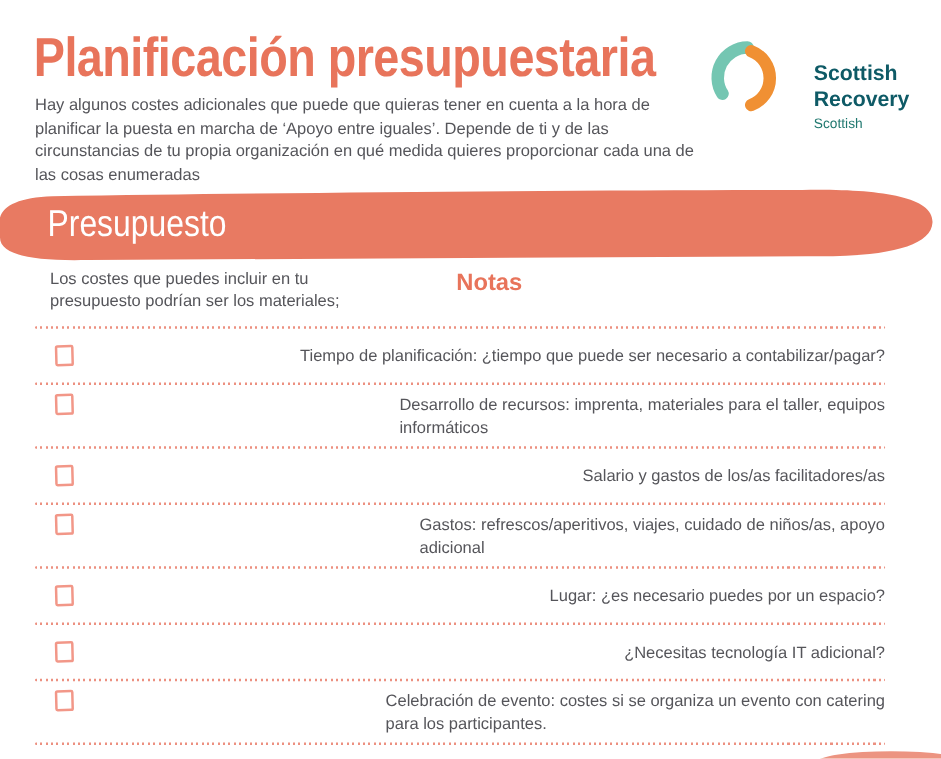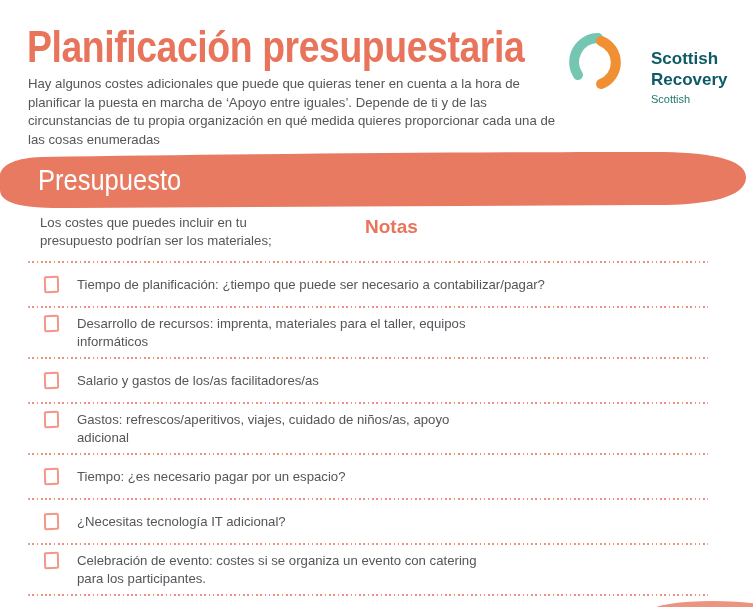--- a/index.html
+++ b/index.html
@@ -85,20 +85,21 @@
   .divider {
     height: 2px;
     background-image: repeating-linear-gradient(to right, #ec9080 0 1.6px, transparent 1.6px 4.3px);
     border-radius: 1px;
   }
   .row {
     display: flex;
     align-items: flex-start;
     gap: 18px;
     padding: 12px 0 12px 16px;
+    justify-content: space-between;
   }
   .row.compact { padding-top: 6px; padding-bottom: 6px; }
   .checkbox {
     width: 15px; height: 17px;
     flex-shrink: 0;
     border: 2px solid #f29788;
     border-radius: 2px;
     background: #ffffff;
     transform: rotate(-1.5deg);
     margin-top: 1px;
@@ -187,21 +188,21 @@
     <div class="divider"></div>
     <div class="row compact">
       <div class="checkbox"></div>
       <div class="row-label">Gastos: refrescos/aperitivos, viajes, cuidado de niños/as, apoyo
 adicional</div>
     </div>
 
     <div class="divider"></div>
     <div class="row">
       <div class="checkbox"></div>
-      <div class="row-label">Tiempo: ¿es necesario pagar por un espacio?</div>
+      <div class="row-label">Lugar: ¿es necesario puedes por un espacio?</div>
     </div>
 
     <div class="divider"></div>
     <div class="row">
       <div class="checkbox"></div>
       <div class="row-label">¿Necesitas tecnología IT adicional?</div>
     </div>
 
     <div class="divider"></div>
     <div class="row compact">

